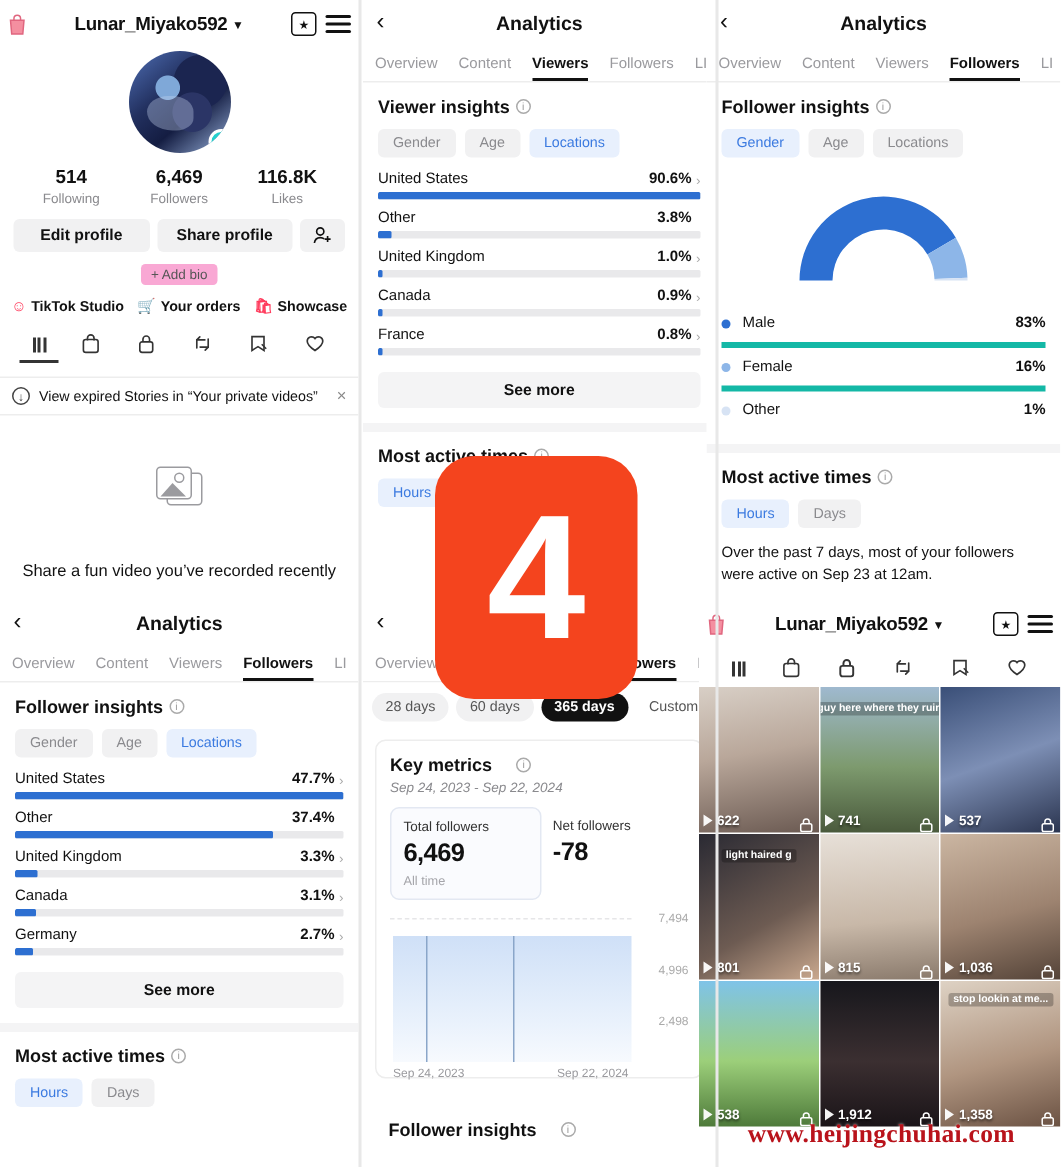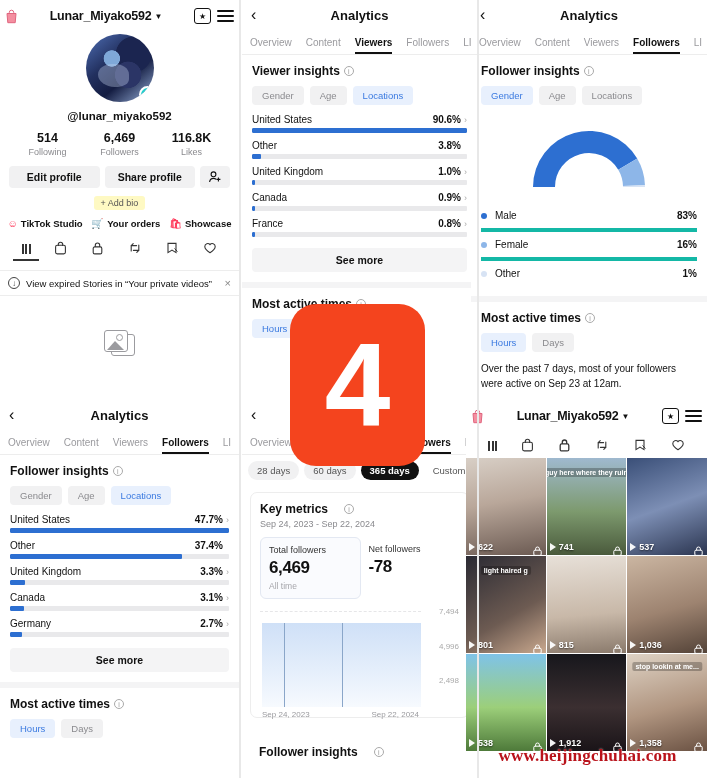--- a/index.html
+++ b/index.html
@@ -47,21 +47,21 @@
 
   .stats { display:flex; justify-content:center; gap:24px; margin-top:9px; }
   .stat { text-align:center; min-width:48px; }
   .stat .n { font-size:12.5px; font-weight:bold; color:#111; }
   .stat .l { font-size:9px; color:#8a8a8e; margin-top:2px; }
 
   .actions { display:flex; gap:5px; justify-content:center; margin-top:9px; padding:0 9px; }
   .btn { background:#f1f1f2; border-radius:4px; height:22px; display:flex; align-items:center; justify-content:center;
          font-size:10.5px; font-weight:600; color:#111; flex:1; }
   .btn.sq { flex:0 0 30px; }
-  .addbio { margin:8px auto 0; background:#fef9c3; border-radius:3px; font-size:9px; color:#555;
+  .addbio { margin:8px auto 0; background:#f9a8d4; border-radius:3px; font-size:9px; color:#555;
             padding:2px 7px; width:max-content; }
 
   .quicklinks { display:flex; justify-content:center; gap:9px; margin-top:8px; font-size:9.5px; color:#111; }
   .quicklinks span.q { display:flex; align-items:center; gap:3px; font-weight:600;}
   .qi { color:#ff3b5c; font-size:10px; }
 
   .tabrow { display:flex; justify-content:space-around; align-items:center; margin-top:8px; padding:0 10px; height:24px; color:#111;}
   .tabrow .ti { font-size:13px; opacity:.85; position:relative; }
   .tabrow .ti.active:after { content:""; position:absolute; left:50%; transform:translateX(-50%); bottom:-7px; width:26px; height:2px; background:#111; }
   .grid-icon { display:flex; gap:1.5px; align-items:flex-end; }
@@ -119,21 +119,21 @@
   .lgrow .v { margin-left:auto; font-weight:bold; }
 
   .actnote { font-size:10px; color:#111; line-height:1.5; padding:9px 10px 0; }
 
   
   .daterow { display:flex; gap:5px; align-items:center; padding:6px 6px; background:#fff; }
   .dpill { background:#f1f1f2; border-radius:11px; font-size:9.5px; color:#555; padding:4px 9px; white-space:nowrap;}
   .dpill.sel { background:#111; color:#fff; font-weight:600; }
   .card { margin:6px 8px 0; border:1px solid #ededed; border-radius:7px; padding:9px 9px 10px; }
   .card h3 { font-size:12px; font-weight:bold; color:#111; display:flex; gap:16px; align-items:center;}
-  .card .sub { font-size:9px; color:#8a8a8e; margin-top:3px; }
+  .card .sub { font-size:9px; color:#8a8a8e; margin-top:3px;font-style:italic; }
   .kpis { display:flex; margin-top:8px; }
   .kpi { flex:1; padding:7px 8px; }
   .kpi.box { border:1px solid #e3e8f2; border-radius:6px; background:#fafbfe; }
   .kpi .kl { font-size:9px; color:#333; }
   .kpi .kv { font-size:17px; font-weight:bold; color:#111; margin-top:3px; letter-spacing:-.4px;}
   .kpi .ks { font-size:8.5px; color:#a5a5aa; margin-top:3px; }
   .chartbox { margin-top:8px; position:relative; height:100px; }
   .gl { position:absolute; left:0; right:38px; border-top:1px dashed #e6e6e8; }
   .gy { position:absolute; right:0; font-size:8px; color:#aaa; transform:translateY(-50%); }
   .areafill { position:absolute; left:2px; right:38px; bottom:0; height:84px;
@@ -185,21 +185,20 @@
           <i></i>
           <i></i>
         </span>
     </div>
 
     <div class="avatar-wrap">
       <div class="avatar">
         <span class="plusbadge">+</span>
       </div>
     </div>
-    <div class="handle">@lunar_miyako592</div>
 
     <div class="stats">
       <div class="stat">
         <div class="n">514</div>
         <div class="l">Following</div>
       </div>
       <div class="stat">
         <div class="n">6,469</div>
         <div class="l">Followers</div>
       </div>

